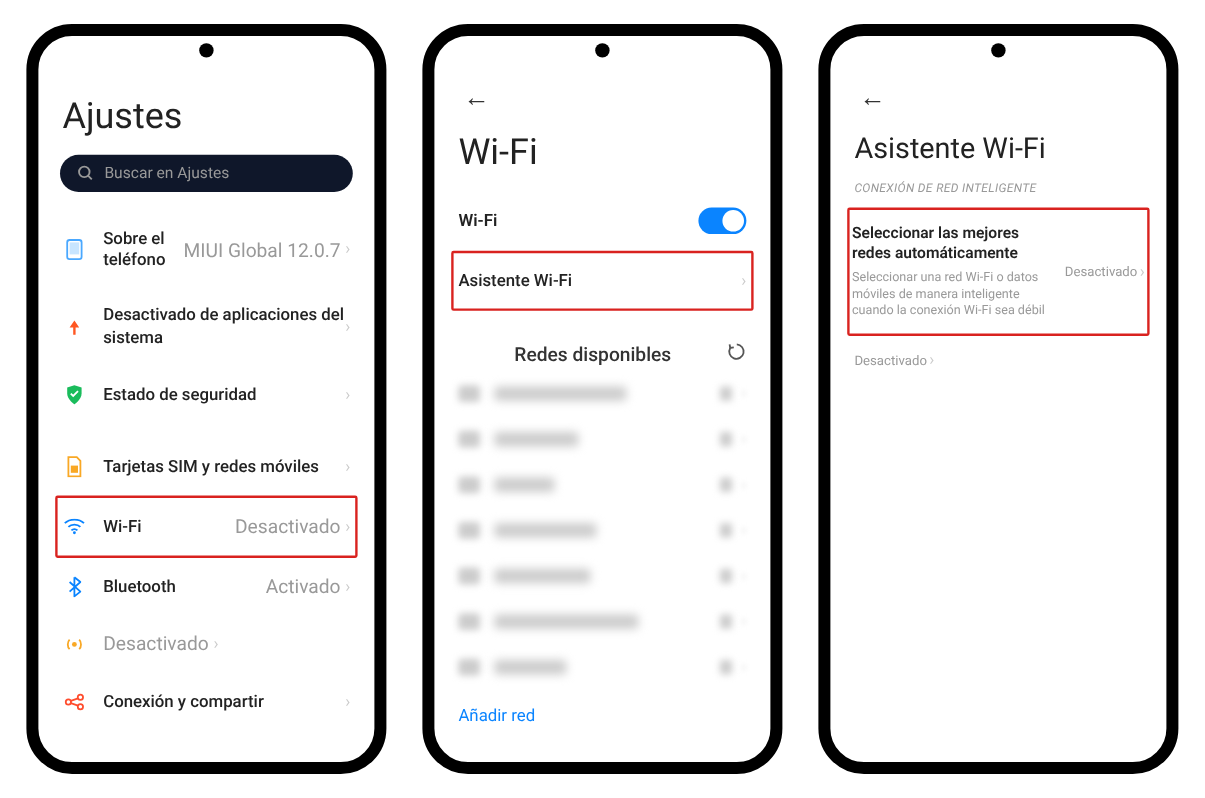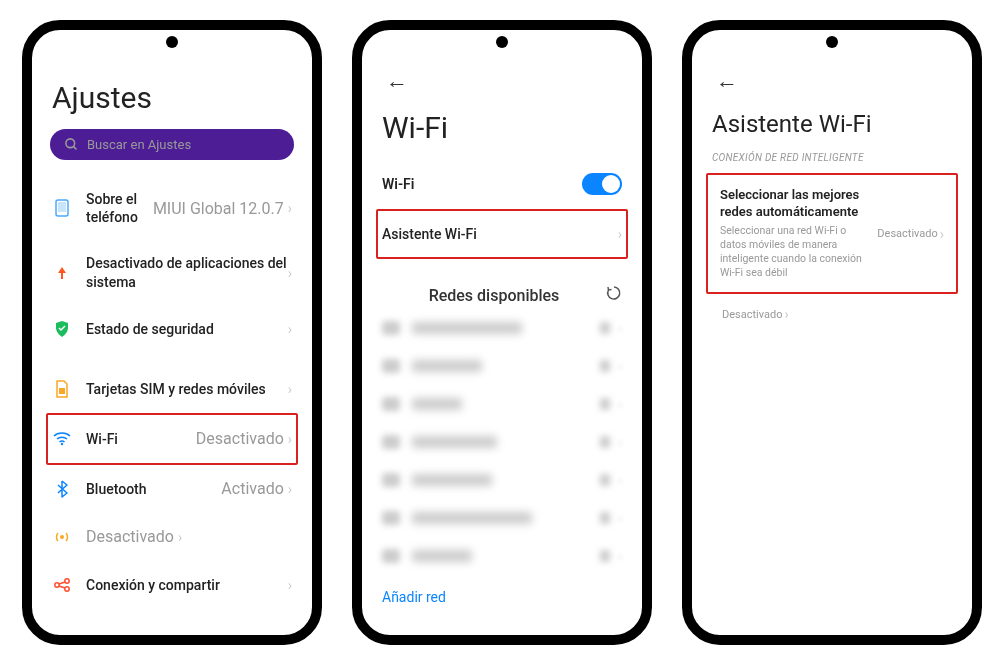--- a/index.html
+++ b/index.html
@@ -49,21 +49,21 @@
   }
   .back-arrow {
     font-size: 22px;
     color: #333;
     padding: 4px 6px;
     cursor: pointer;
   }
   .search-box {
     display: flex;
     align-items: center;
-    background: #4c1d95;
+    background: #0f172a;
     border-radius: 20px;
     padding: 8px 14px;
     color: #999;
     font-size: 13px;
     margin-bottom: 16px;
   }
   .search-box svg { flex-shrink: 0; margin-right: 8px; }
   .row {
     display: flex;
     align-items: center;
@@ -174,21 +174,21 @@
   }
   .section-caps {
     font-size: 10px;
     color: #999;
     letter-spacing: 0.3px;
     margin: 8px 2px 10px 2px;
     font-style: italic;
   }
   .opt-row {
     display: flex;
-    padding: 12px 12px;
+    padding: 12px 2px;
     cursor: pointer;
     align-items: center;
   }
   .opt-body { flex: 1; padding-right: 8px; }
   .opt-title {
     font-size: 13px;
     font-weight: 600;
     color: #222;
     line-height: 1.3;
   }

